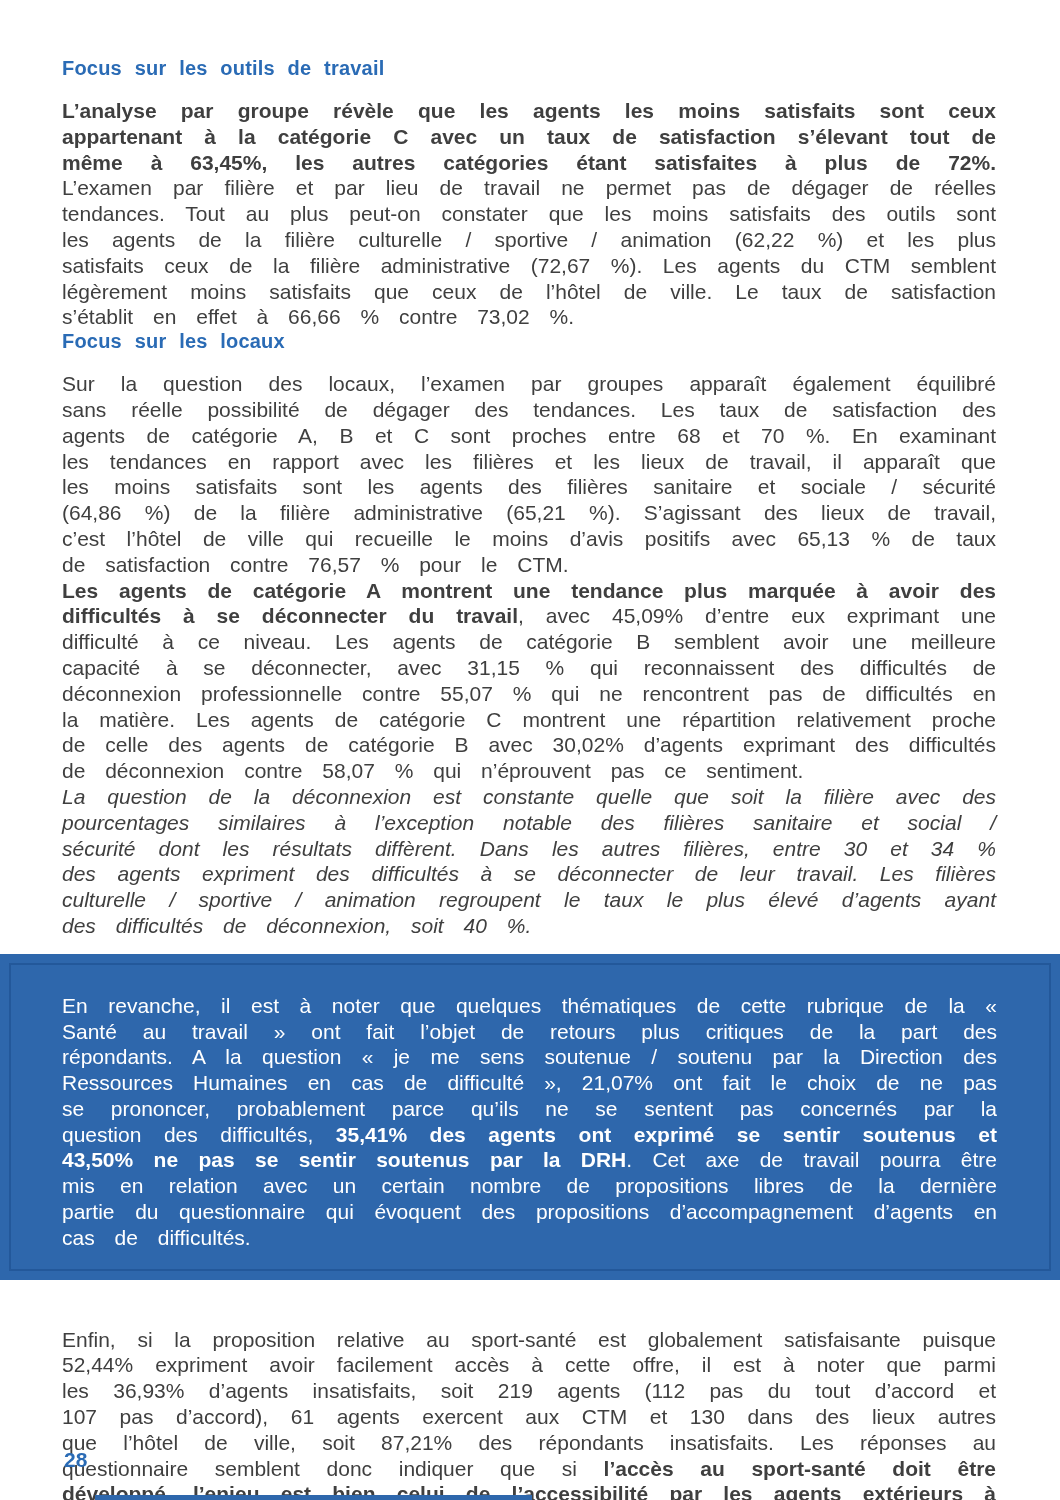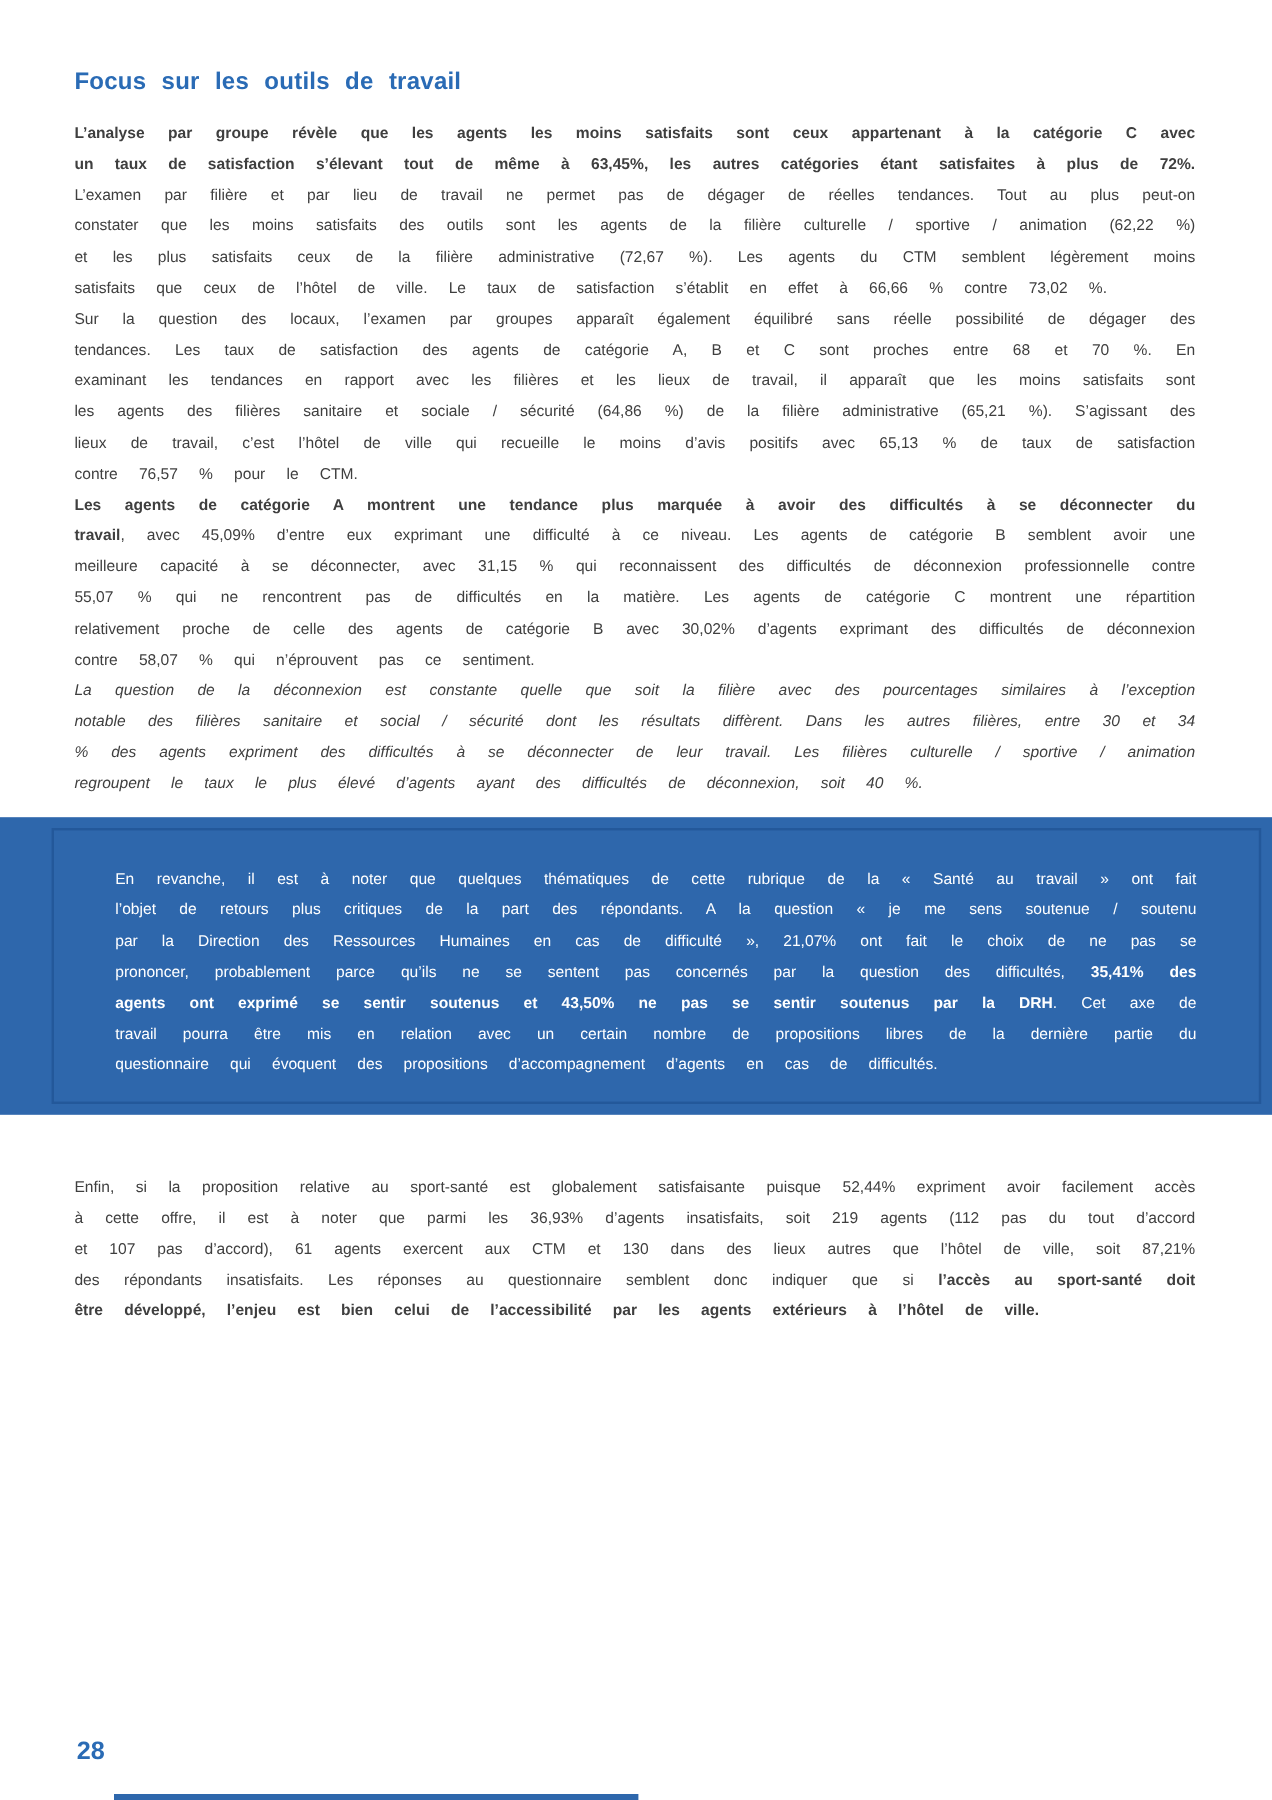--- a/index.html
+++ b/index.html
@@ -17,40 +17,39 @@
   .content { padding: 0 64px 0 62px; }
   .section-heading {
     font-size: 20px;
     font-weight: bold;
     letter-spacing: 0.2px;
     word-spacing: 7px;
     margin: 0 0 18px 0;
   }
   .first-heading { padding-top: 57px; }
   p.body-par {
-    font-size: 13px;
+    font-size: 21px;
     line-height: 25.8px;
     margin: 0;
     text-align: justify;
     word-spacing: 14px;
   }
   p.body-par .b, .b { font-weight: bold; }
   .gap-after-par { margin-bottom: 28px; }
   .gap-par { margin-top: 19px; font-style: italic; }
   .heading-par-gap { margin-bottom: 21px; }
   .highlight-box {
     margin-top: 15px;
     width: 100%;
     box-sizing: border-box;
     padding: 9px;
   }
   .highlight-frame {
     border: 2px solid rgba(12, 48, 100, 0.35);
     padding: 28px 52px 18px 51px;
-    margin-left: 34px;
   }
   .highlight-frame p.body-par { color: #ffffff; }
   .page-number {
     position: absolute;
     left: 64px;
     top: 1448px;
     font-size: 21px;
     font-weight: bold;
     word-spacing: 0;
   }
@@ -66,20 +65,21 @@
 <body>
 
 <div class="page">
 
   <div class="content">
     <h2 class="section-heading first-heading" style="color: rgb(42, 107, 181);">Focus sur les outils de travail</h2>
     <p class="body-par gap-after-par"><span class="b">L’analyse par groupe révèle que les agents les moins satisfaits sont ceux appartenant à la catégorie C avec un taux de satisfaction s’élevant tout de même à 63,45%, les autres catégories étant satisfaites à plus de 72%.</span><span> L’examen par filière et par lieu de travail ne permet pas de dégager de réelles tendances. Tout au plus peut-on constater que les moins satisfaits des outils sont les agents de la filière culturelle / sportive / animation (62,22 %) et les plus satisfaits ceux de la filière administrative (72,67 %). Les agents du CTM semblent légèrement moins satisfaits que ceux de l’hôtel de ville. Le taux de satisfaction s’établit en effet à 66,66 % contre 73,02 %.</span></p>
   </div>
 
   <div class="content">
+    <h2 class="section-heading" style="color: rgb(42, 107, 181);">Focus sur les locaux</h2>
     <p class="body-par gap-after-par"><span>Sur la question des locaux, l’examen par groupes apparaît également équilibré sans réelle possibilité de dégager des tendances. Les taux de satisfaction des agents de catégorie A, B et C sont proches entre 68 et 70 %. En examinant les tendances en rapport avec les filières et les lieux de travail, il apparaît que les moins satisfaits sont les agents des filières sanitaire et sociale / sécurité (64,86 %) de la filière administrative (65,21 %). S’agissant des lieux de travail, c’est l’hôtel de ville qui recueille le moins d’avis positifs avec 65,13 % de taux de satisfaction contre 76,57 % pour le CTM.</span></p>
   </div>
 
   <div class="content">
     <p class="body-par"><span class="b">Les agents de catégorie A montrent une tendance plus marquée à avoir des difficultés à se déconnecter du travail</span><span>, avec 45,09% d’entre eux exprimant une difficulté à ce niveau. Les agents de catégorie B semblent avoir une meilleure capacité à se déconnecter, avec 31,15 % qui reconnaissent des difficultés de déconnexion professionnelle contre 55,07 % qui ne rencontrent pas de difficultés en la matière. Les agents de catégorie C montrent une répartition relativement proche de celle des agents de catégorie B avec 30,02% d’agents exprimant des difficultés de déconnexion contre 58,07 % qui n’éprouvent pas ce sentiment.</span></p>
     <p class="body-par gap-par"><span>La question de la déconnexion est constante quelle que soit la filière avec des pourcentages similaires à l’exception notable des filières sanitaire et social / sécurité dont les résultats diffèrent. Dans les autres filières, entre 30 et 34 % des agents expriment des difficultés à se déconnecter de leur travail. Les filières culturelle / sportive / animation regroupent le taux le plus élevé d’agents ayant des difficultés de déconnexion, soit 40 %.</span></p>
   </div>
 
   <div class="highlight-box" style="background-color: rgb(46, 103, 172);">
     <div class="highlight-frame" style="border-color: rgb(35, 88, 154);">

